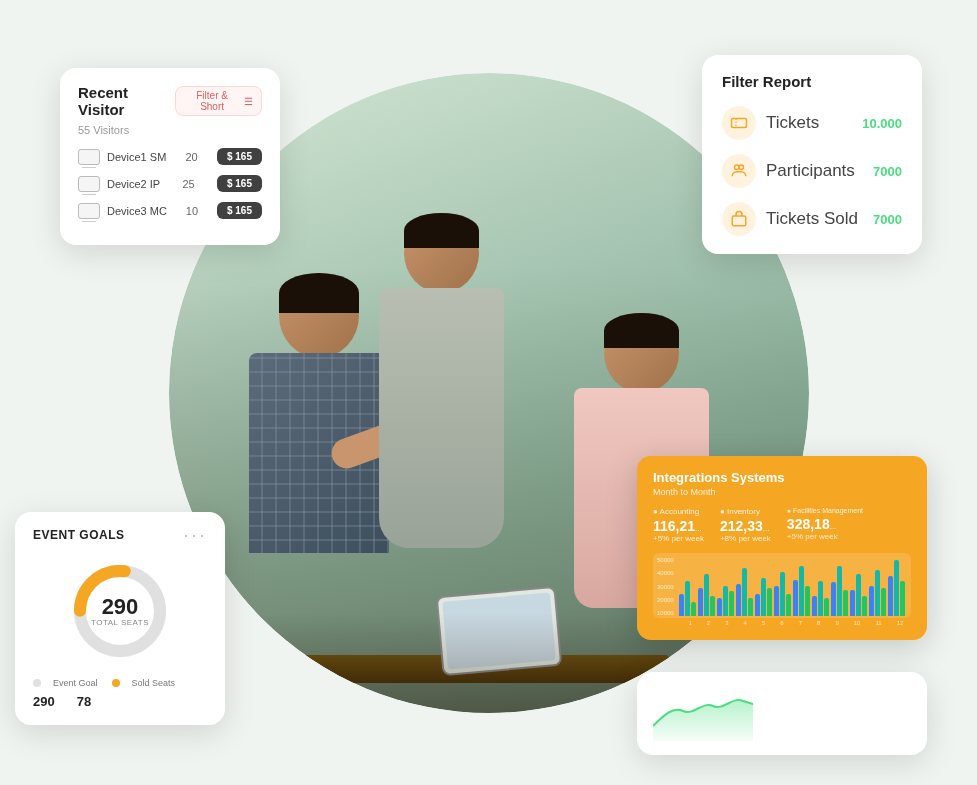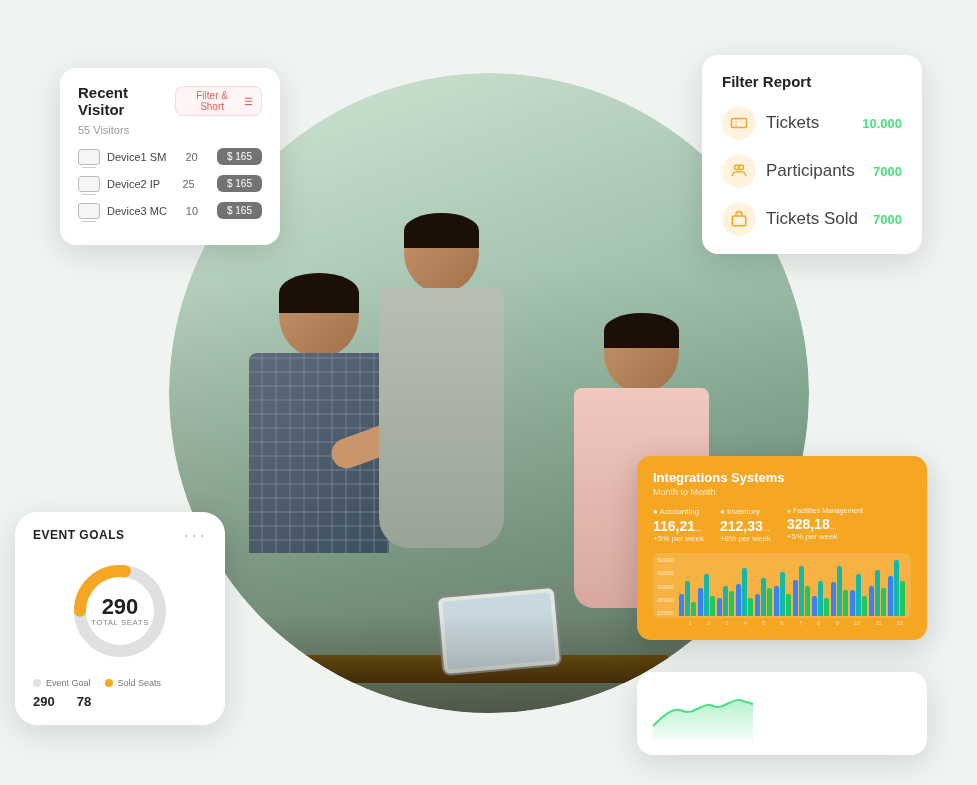--- a/index.html
+++ b/index.html
@@ -93,25 +93,25 @@
       position: absolute;
       bottom: -4px;
     }
     .visitor-num {
       font-size: 11px;
       color: #666;
       min-width: 18px;
       text-align: center;
     }
     .price-badge {
-      background: #737373;
+      background: #404040;
       color: #fff;
       border-radius: 6px;
       font-size: 10px;
-      font-weight: 400;
+      font-weight: 700;
       padding: 3px 10px;
     }
 
     
     .card-event-report {
       top: 55px;
       right: 55px;
       width: 220px;
       padding: 18px 20px;
     }
@@ -207,21 +207,21 @@
       text-transform: uppercase;
     }
     .goals-legend {
       display: flex;
       gap: 14px;
       margin-bottom: 6px;
     }
     .legend-item {
       display: flex;
       align-items: center;
-      gap: 5px;
+      gap: 12px;
       font-size: 9px;
       color: #777;
     }
     .legend-dot {
       width: 8px;
       height: 8px;
       border-radius: 50%;
     }
     .goals-values {
       display: flex;
@@ -442,21 +442,21 @@
           <rect x="3" y="8" width="18" height="13" rx="2" stroke="#f5a623" stroke-width="2"></rect>
           <path d="M8 8V6a4 4 0 018 0v2" stroke="#f5a623" stroke-width="2" fill="none"></path>
         </svg>
       </div>
       <span class="event-label">Tickets Sold</span>
     </div>
     <span class="event-value">7000</span>
   </div>
 </div>
 
-<div class="card card-event-goals" style="z-index:20;border-radius:22px;">
+<div class="card card-event-goals" style="z-index:20;">
   <div class="goals-header">
     <span class="goals-title">EVENT GOALS</span>
     <span class="goals-dots">···</span>
   </div>
 
   <div class="donut-container">
     <svg class="donut-svg" viewBox="0 0 110 110">
 
       <circle cx="55" cy="55" r="40" fill="none" stroke="#e0e0e0" stroke-width="12"></circle>
 

